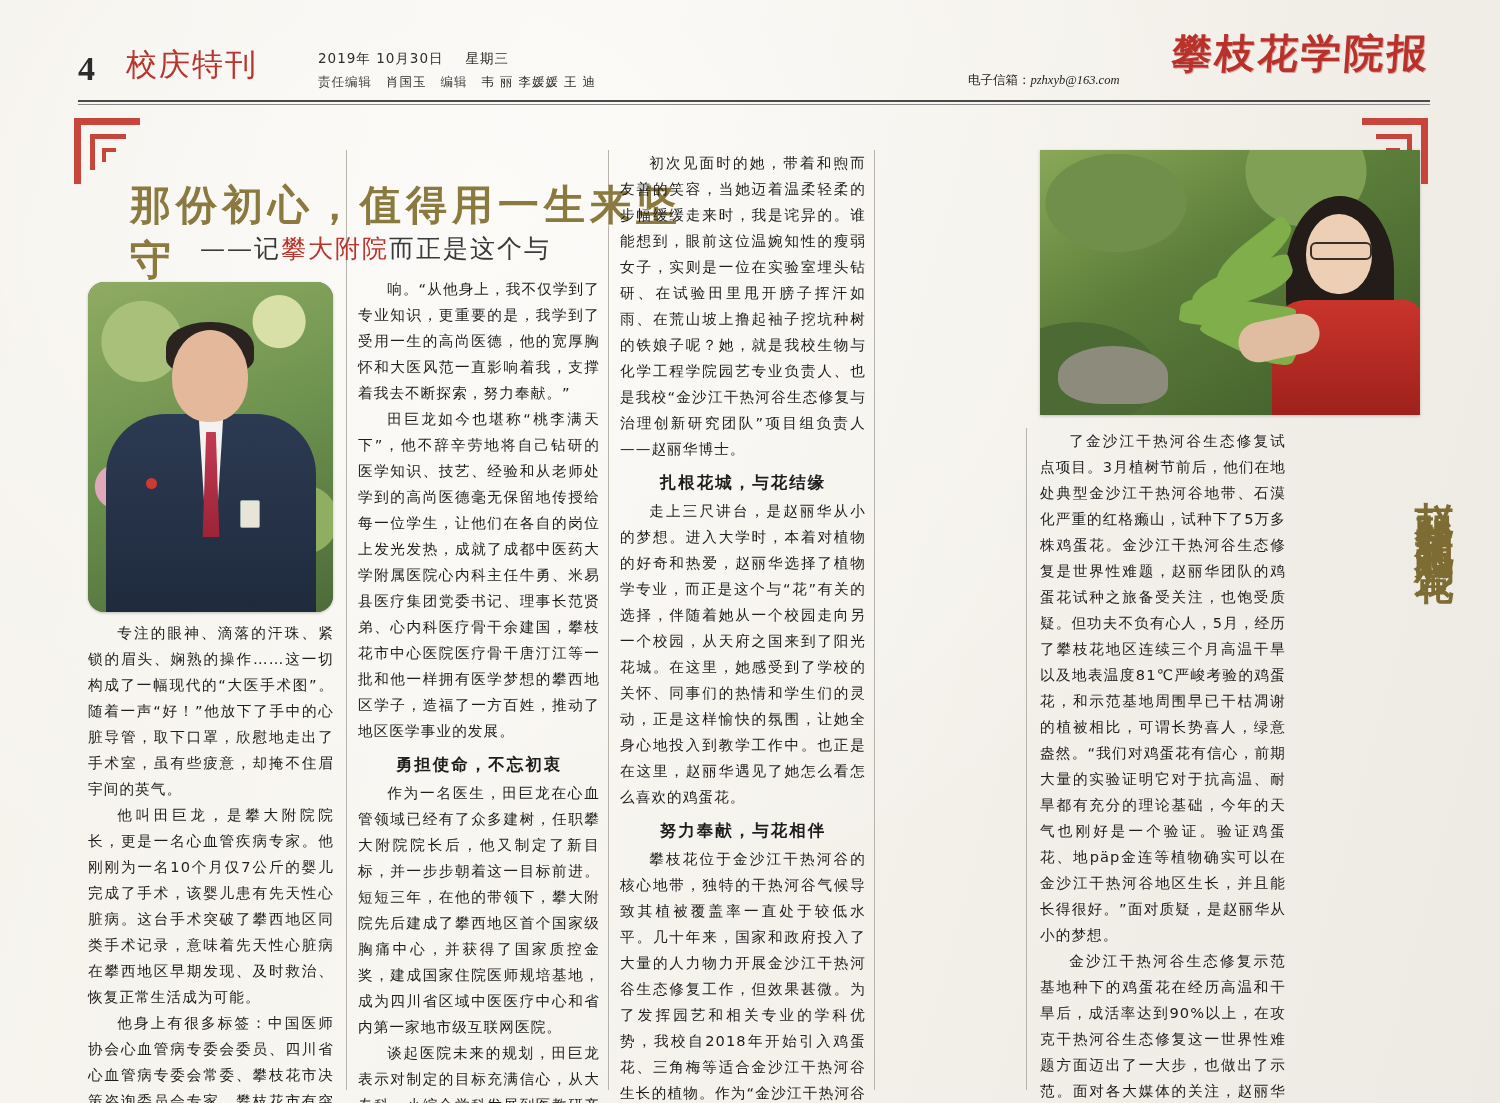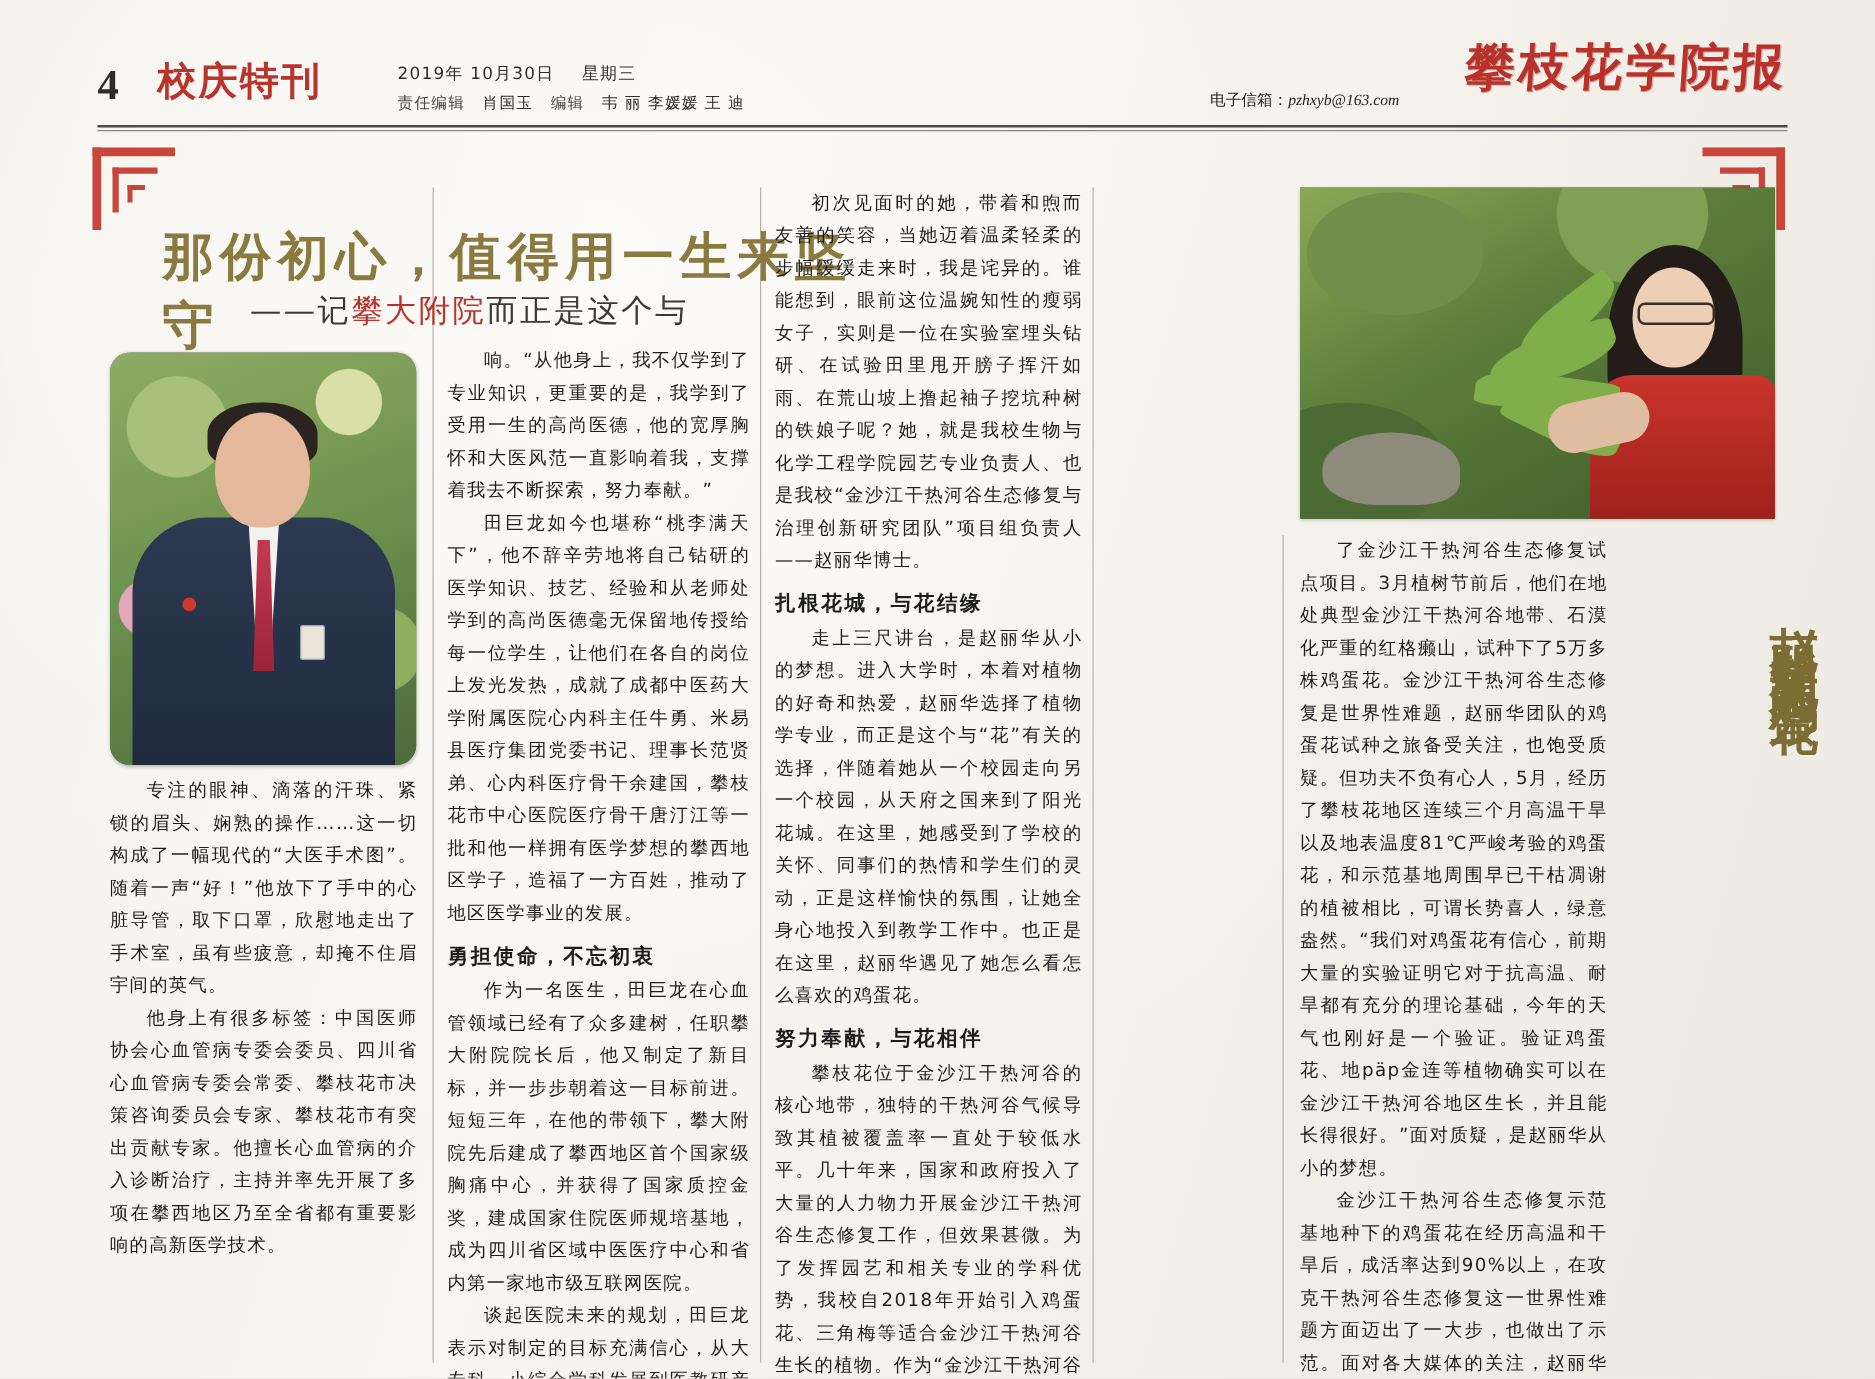--- a/index.html
+++ b/index.html
@@ -41,21 +41,21 @@
     font-size: 34px;
     font-weight: bold;
     color: #2b2b2b;
   }
   .section-title {
     position: absolute;
     left: 48px;
     top: 0px;
     font-family: "DejaVu Sans", sans-serif;
     font-size: 31px;
-    font-weight: bold;
+    font-weight: normal;
     letter-spacing: 2px;
     color: #b8342d;
   }
   .issue-line {
     position: absolute;
     left: 240px;
     top: 6px;
     font-size: 13.5px;
     color: #2d2d2d;
     letter-spacing: 1px;
@@ -323,20 +323,21 @@
     font-size: 14.6px;
     line-height: 26px;
     letter-spacing: 1.1px;
     font-family: "DejaVu Sans", sans-serif;
   }
   .col p { margin: 0; text-indent: 2em; }
   .col h4 {
     margin: 8px 0 2px;
     font-size: 16.5px;
     font-weight: bold;
+    text-align: center;
     letter-spacing: 2px;
     text-indent: 0;
   }
 
   .col1 { left: 88px; top: 620px; width: 246px; }
   .col2 { left: 358px; top: 276px; width: 242px; }
   .col3 { left: 620px; top: 150px; width: 246px; }
   .col4b { left: 1040px; top: 428px; width: 246px; }
 
   .rule-v {
@@ -419,20 +420,21 @@
     <div class="glasses"></div>
     <div class="leaf l3"></div>
     <div class="leaf l1"></div>
     <div class="leaf l2"></div>
     <div class="leaf l4"></div>
     <div class="arm"></div>
   </div>
 
   <div class="col col1">
     <p>专注的眼神、滴落的汗珠、紧锁的眉头、娴熟的操作……这一切构成了一幅现代的“大医手术图”。随着一声“好！”他放下了手中的心脏导管，取下口罩，欣慰地走出了手术室，虽有些疲意，却掩不住眉宇间的英气。</p>
+    <p>他叫田巨龙，是攀大附院院长，更是一名心血管疾病专家。他刚刚为一名10个月仅7公斤的婴儿完成了手术，该婴儿患有先天性心脏病。这台手术突破了攀西地区同类手术记录，意味着先天性心脏病在攀西地区早期发现、及时救治、恢复正常生活成为可能。</p>
     <p>他身上有很多标签：中国医师协会心血管病专委会委员、四川省心血管病专委会常委、攀枝花市决策咨询委员会专家、攀枝花市有突出贡献专家。他擅长心血管病的介入诊断治疗，主持并率先开展了多项在攀西地区乃至全省都有重要影响的高新医学技术。</p>
 
   </div>
 
   <div class="col col2">
     <p>响。“从他身上，我不仅学到了专业知识，更重要的是，我学到了受用一生的高尚医德，他的宽厚胸怀和大医风范一直影响着我，支撑着我去不断探索，努力奉献。”</p>
     <p>田巨龙如今也堪称“桃李满天下”，他不辞辛劳地将自己钻研的医学知识、技艺、经验和从老师处学到的高尚医德毫无保留地传授给每一位学生，让他们在各自的岗位上发光发热，成就了成都中医药大学附属医院心内科主任牛勇、米易县医疗集团党委书记、理事长范贤弟、心内科医疗骨干余建国，攀枝花市中心医院医疗骨干唐汀江等一批和他一样拥有医学梦想的攀西地区学子，造福了一方百姓，推动了地区医学事业的发展。</p>
     <h4>勇担使命，不忘初衷</h4>
     <p>作为一名医生，田巨龙在心血管领域已经有了众多建树，任职攀大附院院长后，他又制定了新目标，并一步步朝着这一目标前进。短短三年，在他的带领下，攀大附院先后建成了攀西地区首个国家级胸痛中心，并获得了国家质控金奖，建成国家住院医师规培基地，成为四川省区域中医医疗中心和省内第一家地市级互联网医院。</p>
     <p>谈起医院未来的规划，田巨龙表示对制定的目标充满信心，从大专科、小综合学科发展到医教研产协同发展，从医院现代化信息建设到发挥中医、教学两大特色优势……在一个崭新的位置上，他再度启航，开启了医学梦的新篇章。</p>

